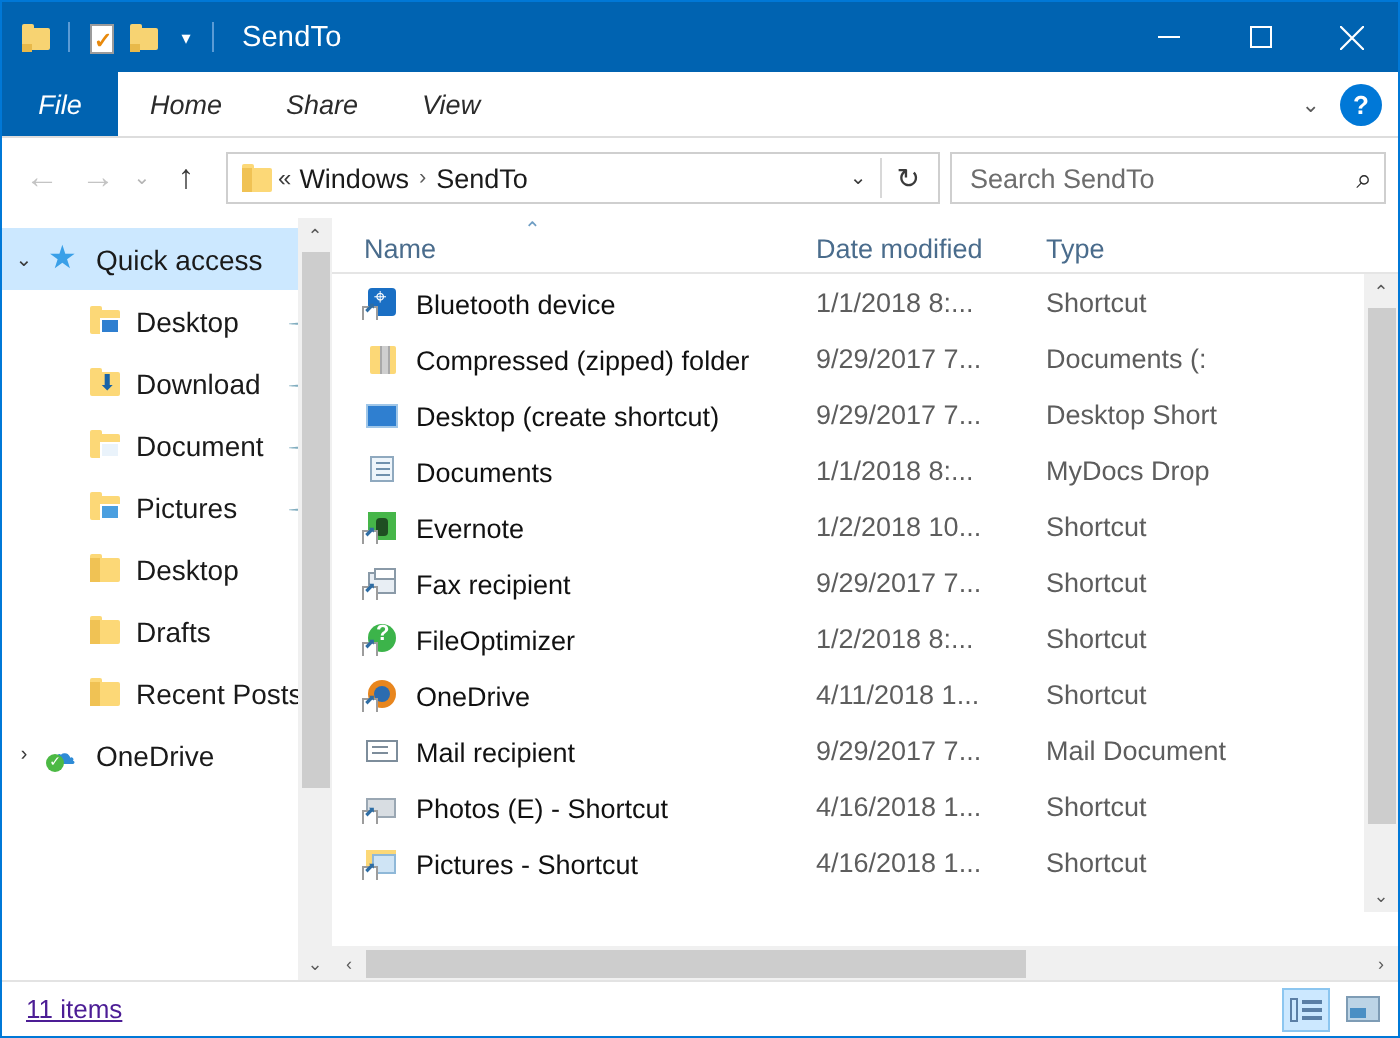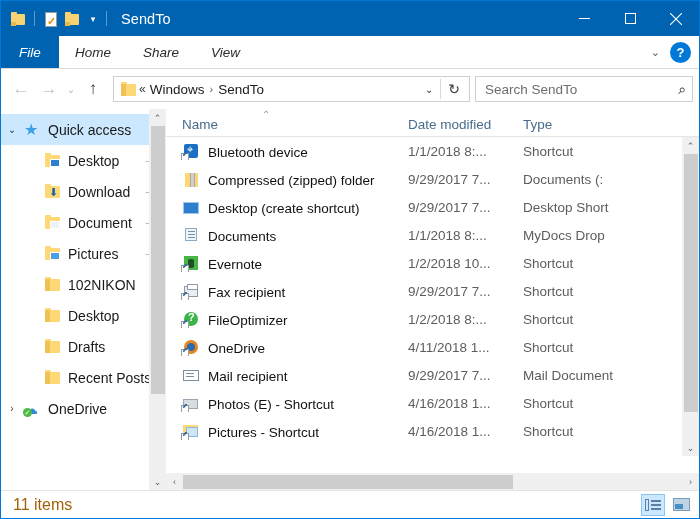--- a/index.html
+++ b/index.html
@@ -234,21 +234,21 @@
     height:17px; flex:0 0 17px; background:#f0f0f0; display:flex; align-items:center;
     position:relative;
   }
   .hthumb { height:14px; background:#cdcdcd; }
 
   
   .statusbar {
     height:28px; flex:0 0 28px; border-top:1px solid #e3e3e3; background:#fff;
     display:flex; align-items:center; padding:0 6px 0 12px;
   }
-  .status-text { font-size:16px; color:#a16207; }
+  .status-text { font-size:13px; color:#4c1d95;text-decoration:underline; }
   .viewbtns { margin-left:auto; display:flex; gap:4px; align-items:center; }
   .vbtn { width:24px; height:22px; display:flex; align-items:center; justify-content:center; position:relative; }
   .vbtn.active { background:#cce8ff; border:1px solid #8cc6f0; }
   .vb-details { width:16px; height:12px; position:relative; }
   .vb-details .lcol { position:absolute; left:0; top:0; width:4px; height:12px; border:1px solid #5b7fa6; }
   .vb-details .l1, .vb-details .l2, .vb-details .l3 {
     position:absolute; left:6px; width:10px; height:2px; background:#5b7fa6;
   }
   .vb-details .l1 { top:1px; } .vb-details .l2 { top:5px; } .vb-details .l3 { top:9px; }
   .vb-icons { width:17px; height:13px; background:#bcd4e6; border:1px solid #7e9cb5; position:relative; }
@@ -384,28 +384,20 @@
           <span class="nav-ind"></span>
           <span class="nav-icon">
               <span class="fo">
                 <span class="mini pic"></span>
               </span>
             </span>
           <span class="nav-label">Pictures</span>
           <span class="pin">📌</span>
         </div>
 
-        <div class="navrow">
-          <span class="twisty none"></span>
-          <span class="nav-ind"></span>
-          <span class="nav-icon">
-              <span class="fo plain"></span>
-            </span>
-          <span class="nav-label">102NIKON</span>
-        </div>
 
         <div class="navrow">
           <span class="twisty none"></span>
           <span class="nav-ind"></span>
           <span class="nav-icon">
               <span class="fo plain"></span>
             </span>
           <span class="nav-label">Desktop</span>
         </div>
 

